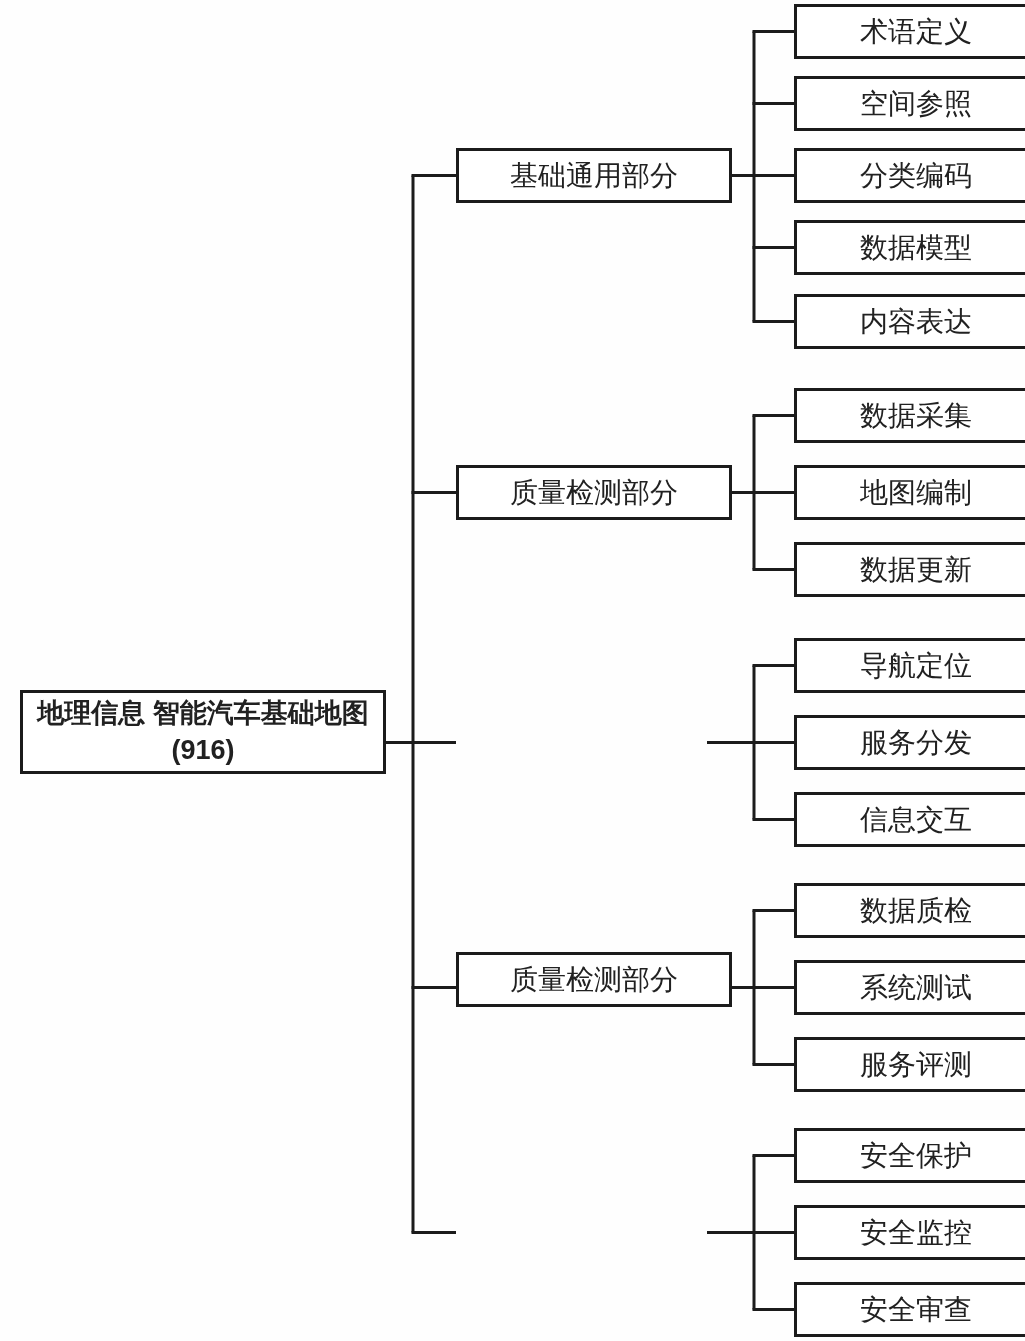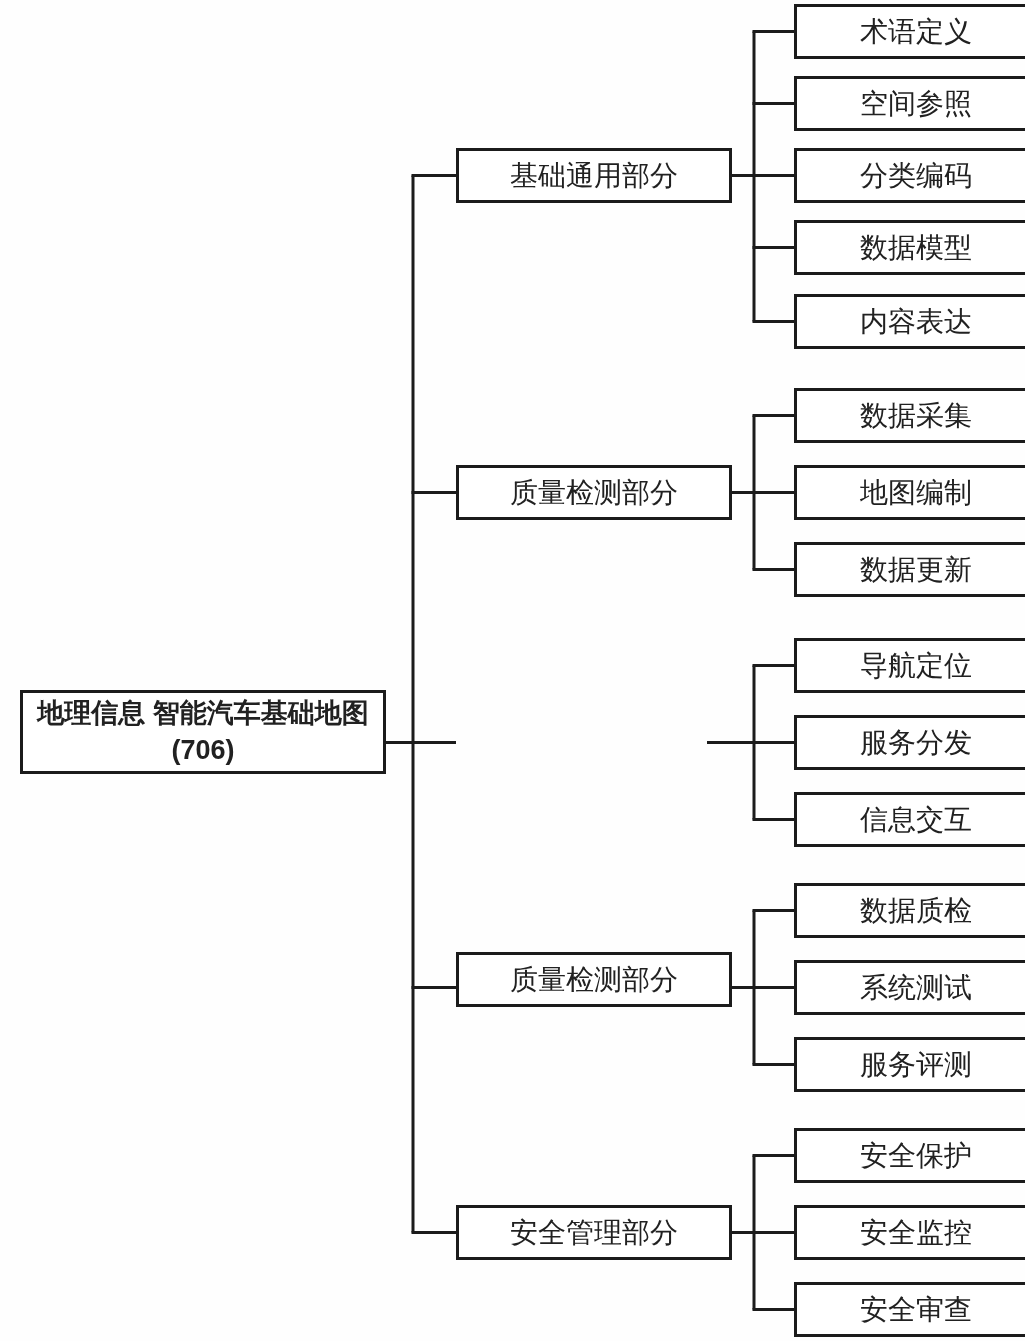--- a/index.html
+++ b/index.html
@@ -82,27 +82,26 @@
     <line x1="752.5" y1="910.5" x2="794" y2="910.5"></line>
     <line x1="752.5" y1="987.5" x2="794" y2="987.5"></line>
     <line x1="752.5" y1="1064.5" x2="794" y2="1064.5"></line>
     <line x1="752.5" y1="1155.5" x2="794" y2="1155.5"></line>
     <line x1="752.5" y1="1232.5" x2="794" y2="1232.5"></line>
     <line x1="752.5" y1="1309.5" x2="794" y2="1309.5"></line>
   </svg>
 
   <div class="node root">
     <div>地理信息 智能汽车基础地图</div>
-    <div>(706)</div>
+    <div>(916)</div>
   </div>
 
   <div class="node branch b0">基础通用部分</div>
   <div class="node branch b1">质量检测部分</div>
   <div class="node branch b3">质量检测部分</div>
-  <div class="node branch b4">安全管理部分</div>
 
   <div class="node leaf l0">术语定义</div>
   <div class="node leaf l1">空间参照</div>
   <div class="node leaf l2">分类编码</div>
   <div class="node leaf l3">数据模型</div>
   <div class="node leaf l4">内容表达</div>
 
   <div class="node leaf l5">数据采集</div>
   <div class="node leaf l6">地图编制</div>
   <div class="node leaf l7">数据更新</div>

